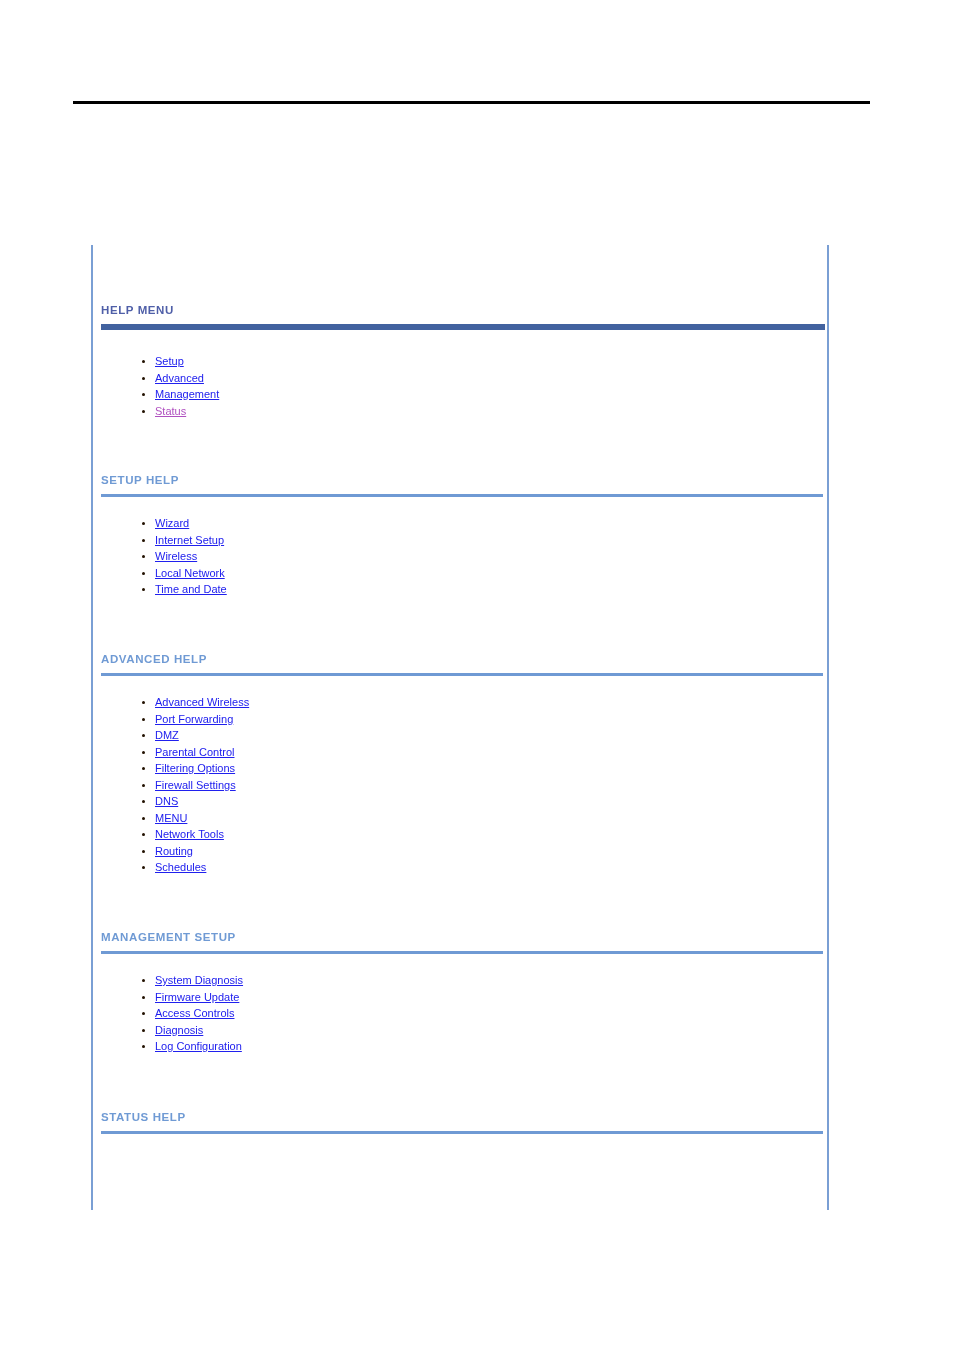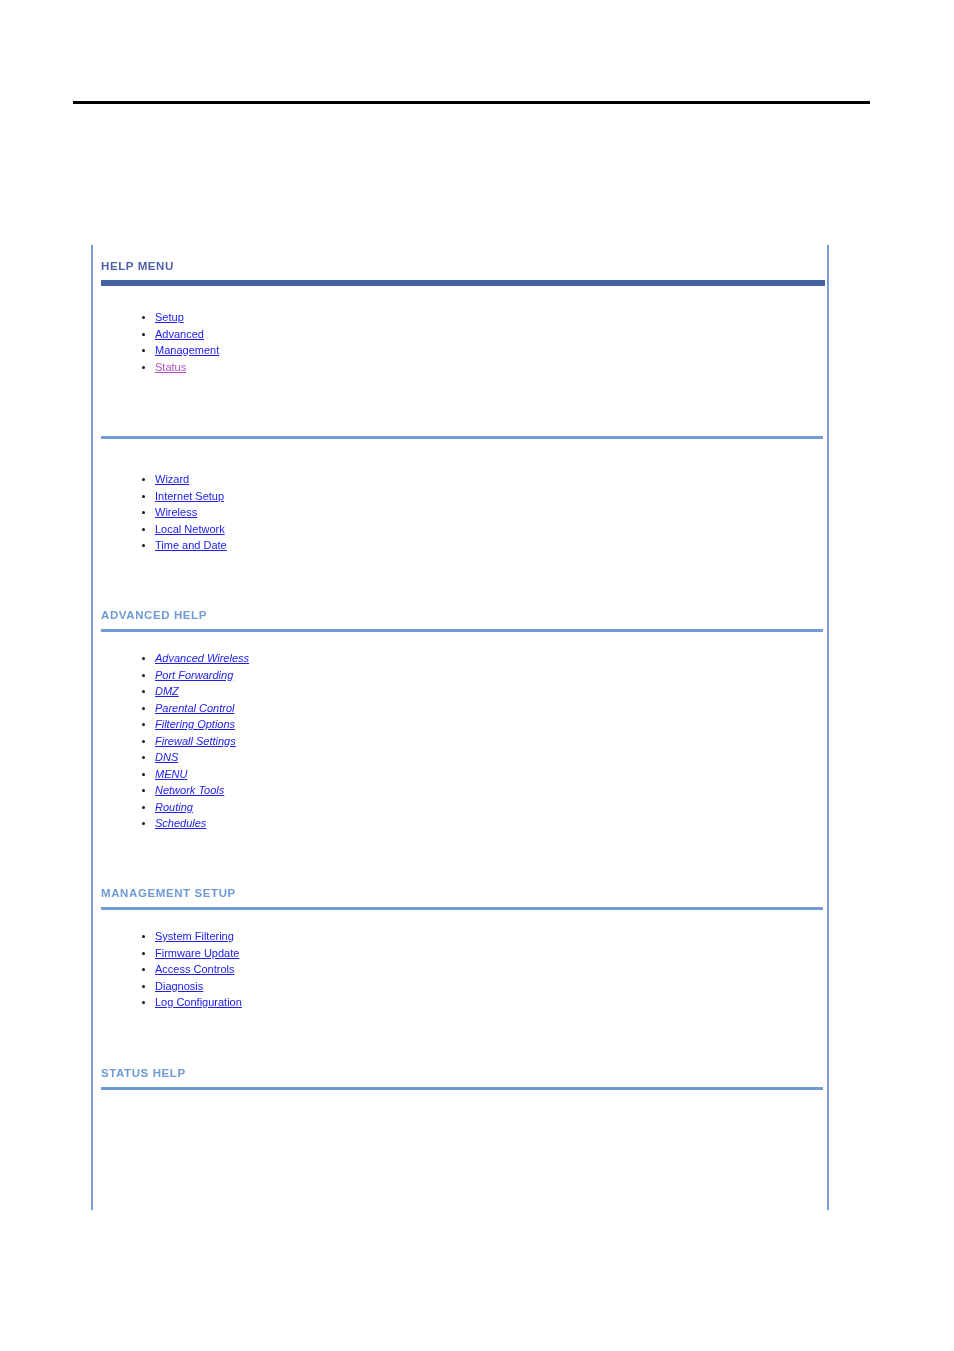--- a/index.html
+++ b/index.html
@@ -44,20 +44,21 @@
     left: 8px;
     top: 0;
     width: 724px;
   }
 
   
   .section {
     position: absolute;
     left: 0;
     width: 724px;
+    margin-top: 44px;
   }
 
   .sec-title {
     font-size: 11.5px;
     font-weight: bold;
     letter-spacing: 0.6px;
     line-height: 14px;
     margin: 0;
     padding: 0;
   }
@@ -122,51 +123,52 @@
         <div class="sec-title primary">HELP MENU</div>
         <div class="sec-bar thick"></div>
         <ul class="help-list" style="top: 50px;">
           <li><a href="#">Setup</a></li>
           <li><a href="#">Advanced</a></li>
           <li><a href="#">Management</a></li>
           <li><a href="#" class="visited">Status</a></li>
         </ul>
       </div>
       <div class="section" style="top: 184px;">
+        <div class="sec-title regular">SETUP HELP</div>
         <div class="sec-bar"></div>
         <ul class="help-list" style="top: 42px;">
           <li><a href="#">Wizard</a></li>
           <li><a href="#">Internet Setup</a></li>
           <li><a href="#">Wireless</a></li>
           <li><a href="#">Local Network</a></li>
           <li><a href="#">Time and Date</a></li>
         </ul>
       </div>
       <div class="section" style="top: 363px;">
         <div class="sec-title regular">ADVANCED HELP</div>
         <div class="sec-bar"></div>
-        <ul class="help-list" style="top: 42px; font-style: italic;">
+        <ul class="help-list" style="top: 42px;">
           <li><a href="#">Advanced Wireless</a></li>
           <li><a href="#">Port Forwarding</a></li>
           <li><a href="#">DMZ</a></li>
           <li><a href="#">Parental Control</a></li>
           <li><a href="#">Filtering Options</a></li>
           <li><a href="#">Firewall Settings</a></li>
           <li><a href="#">DNS</a></li>
           <li><a href="#">MENU</a></li>
           <li><a href="#">Network Tools</a></li>
           <li><a href="#">Routing</a></li>
           <li><a href="#">Schedules</a></li>
         </ul>
       </div>
       <div class="section" style="top: 641px;">
         <div class="sec-title regular">MANAGEMENT SETUP</div>
         <div class="sec-bar"></div>
         <ul class="help-list" style="top: 42px;">
-          <li><a href="#">System Filtering</a></li>
+          <li><a href="#">System Diagnosis</a></li>
           <li><a href="#">Firmware Update</a></li>
           <li><a href="#">Access Controls</a></li>
           <li><a href="#">Diagnosis</a></li>
           <li><a href="#">Log Configuration</a></li>
         </ul>
       </div>
       <div class="section" style="top: 821px;">
         <div class="sec-title regular">STATUS HELP</div>
         <div class="sec-bar"></div>
       </div>

